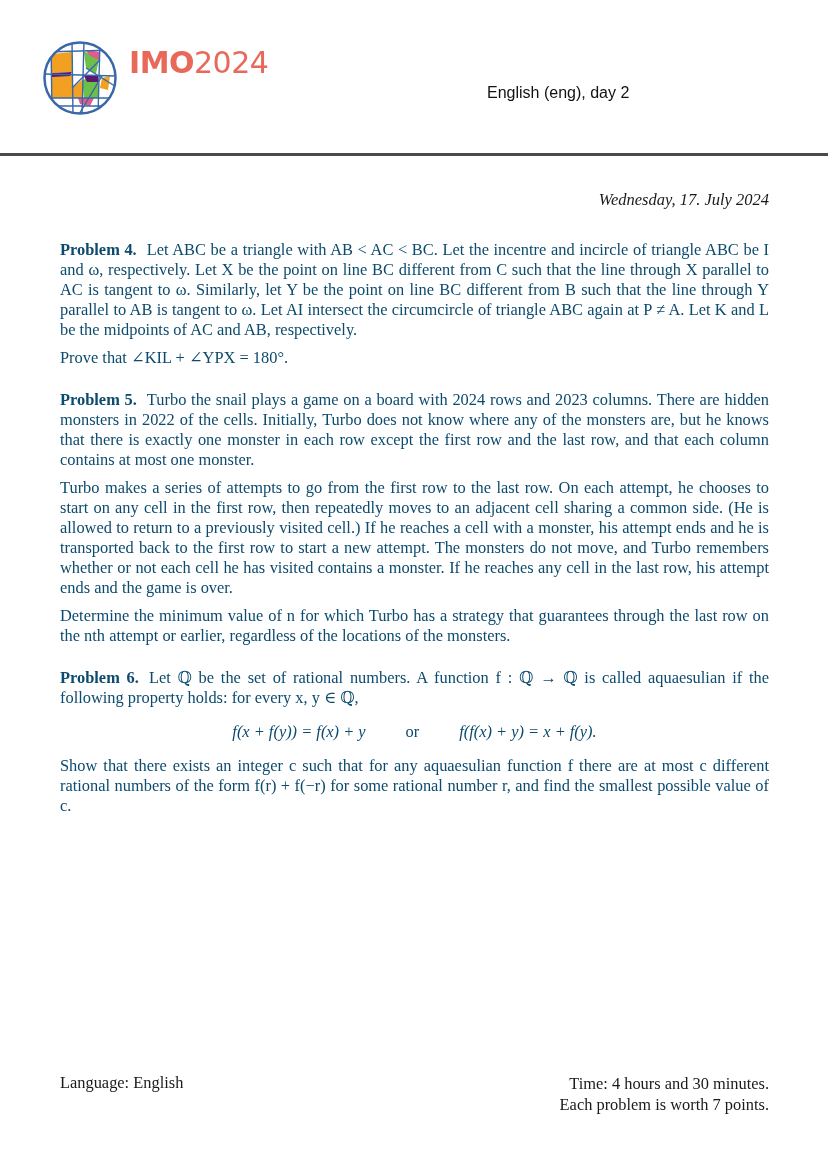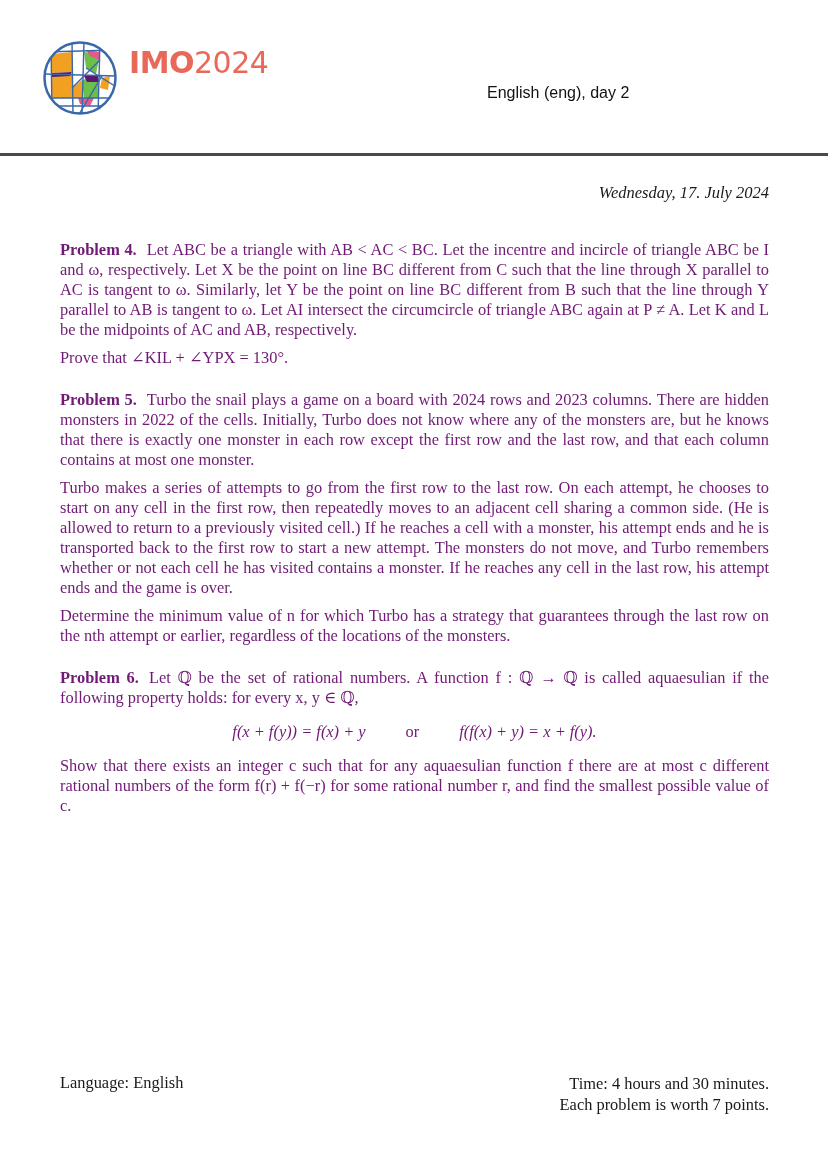--- a/index.html
+++ b/index.html
@@ -12,26 +12,26 @@
                 font-size: 30px; line-height: 30px; color: #e8695a; letter-spacing: -0.5px; white-space: nowrap; }
   .logo-title b { font-weight: 700; }
   .logo-title span.light { font-weight: 400; }
   .logo-sub { position: absolute; left: 88px; top: 43px; font-family: "DejaVu Sans", "Liberation Sans", sans-serif;
               font-size: 11px; line-height: 13px; color: #3a67a8; font-weight: 700; white-space: nowrap; }
   .logo-sub sup { font-size: 7px; vertical-align: 4px; }
   .lang-day { position: absolute; left: 487px; top: 84px; font-family: "Liberation Sans", "DejaVu Sans", sans-serif;
               font-size: 16px; color: #111; white-space: nowrap; }
   .rule { position: absolute; left: 0; top: 153px; width: 828px; height: 3px; background: #4a4a4a; }
 
-  .date { position: absolute; right: 59px; top: 183px; font-family: "Liberation Serif", serif; font-style: italic;
+  .date { position: absolute; right: 59px; top: 190px; font-family: "Liberation Serif", serif; font-style: italic;
           font-size: 16.5px; color: #1a1a1a; }
 
   .content { position: absolute; left: 60px; top: 240px; width: 709px;
              font-family: "Liberation Serif", "DejaVu Serif", serif; font-size: 16.4px; line-height: 20px;
-             text-align: justify; color: #701a75; }
+             text-align: justify; color: #0c4a6e; }
   .content p { margin: 0 0 8px 0; }
   .problem { margin-bottom: 22px; }
   .ptitle { font-weight: 700; margin-right: 10px; }
   .m { font-style: italic; }
   .display { text-align: center; margin: 14px 0 14px 0; white-space: nowrap; }
   .display .or { display: inline-block; margin: 0 40px; font-style: normal; }
 
   .footer-left { position: absolute; left: 60px; top: 1073px; font-family: "Liberation Serif", serif; 
                  font-size: 16.4px; color: #1a1a1a; }
   .footer-right { position: absolute; right: 59px; top: 1073px; font-family: "Liberation Serif", serif; 
@@ -80,21 +80,21 @@
   </div>
   <div class="lang-day">English (eng), day 2</div>
   <div class="rule"></div>
 </div>
 
 <div class="date">Wednesday, 17. July 2024</div>
 
 <div class="content">
   <div class="problem">
     <p><span class="ptitle">Problem 4.</span><span>Let ABC be a triangle with AB &lt; AC &lt; BC. Let the incentre and incircle of triangle ABC be I and ω, respectively. Let X be the point on line BC different from C such that the line through X parallel to AC is tangent to ω. Similarly, let Y be the point on line BC different from B such that the line through Y parallel to AB is tangent to ω. Let AI intersect the circumcircle of triangle ABC again at P ≠ A. Let K and L be the midpoints of AC and AB, respectively.</span></p>
-    <p>Prove that ∠KIL + ∠YPX = 130°.</p>
+    <p>Prove that ∠KIL + ∠YPX = 180°.</p>
   </div>
 
   <div class="problem">
     <p><span class="ptitle">Problem 5.</span><span>Turbo the snail plays a game on a board with 2024 rows and 2023 columns. There are hidden monsters in 2022 of the cells. Initially, Turbo does not know where any of the monsters are, but he knows that there is exactly one monster in each row except the first row and the last row, and that each column contains at most one monster.</span></p>
     <p>Turbo makes a series of attempts to go from the first row to the last row. On each attempt, he chooses to start on any cell in the first row, then repeatedly moves to an adjacent cell sharing a common side. (He is allowed to return to a previously visited cell.) If he reaches a cell with a monster, his attempt ends and he is transported back to the first row to start a new attempt. The monsters do not move, and Turbo remembers whether or not each cell he has visited contains a monster. If he reaches any cell in the last row, his attempt ends and the game is over.</p>
     <p>Determine the minimum value of n for which Turbo has a strategy that guarantees through the last row on the nth attempt or earlier, regardless of the locations of the monsters.</p>
   </div>
 
   <div class="problem">
     <p><span class="ptitle">Problem 6.</span><span>Let ℚ be the set of rational numbers. A function f : ℚ → ℚ is called aquaesulian if the following property holds: for every x, y ∈ ℚ,</span></p>

